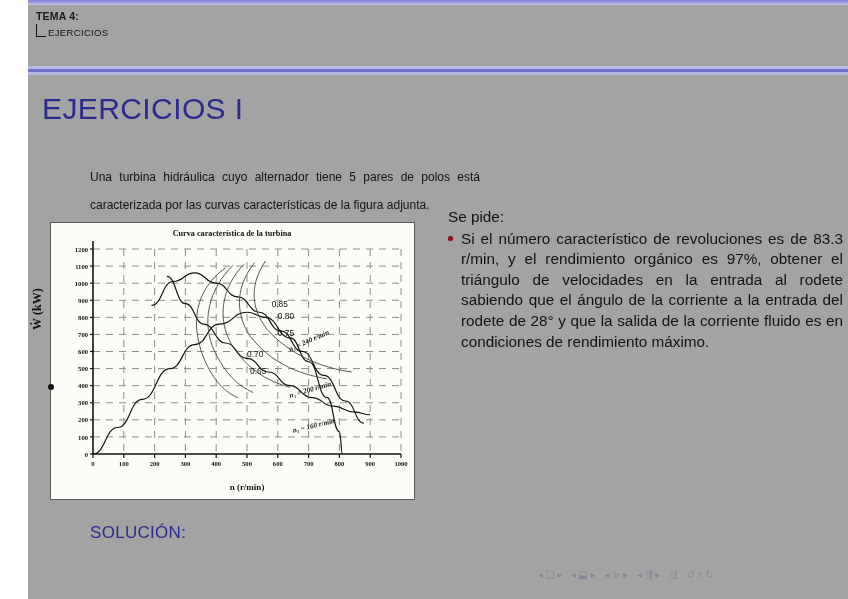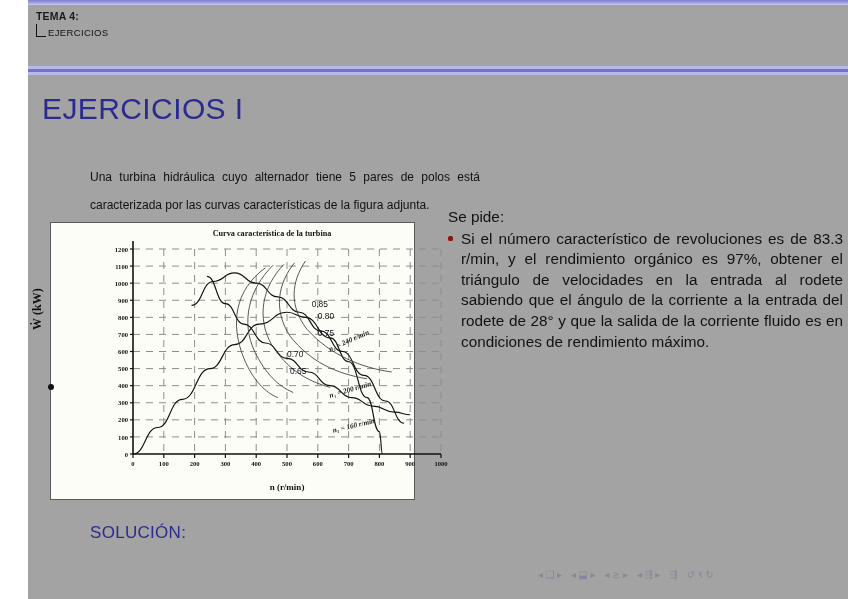--- a/index.html
+++ b/index.html
@@ -93,21 +93,20 @@
     opacity:.30;color:#4a4a8a;font-size:10px;
     font-family:"Liberation Serif", serif;
   }
   .navsym span{white-space:nowrap;}
 
   
   #figure{
     position:absolute;left:22px;top:222px;width:365px;height:278px;
     border:1.2px solid #5a5a5a;background:#fdfdf8;
     box-sizing:border-box;
-    padding-left:40px;
   }
   #figure svg{display:block;}
   .ylabel{
     position:absolute;left:2px;top:330px;
     font-size:12px;font-weight:bold;color:#111;
     transform:rotate(-90deg);transform-origin:left top;
     font-family:"Liberation Serif", serif;
     white-space:nowrap;
   }
   .ydot{

